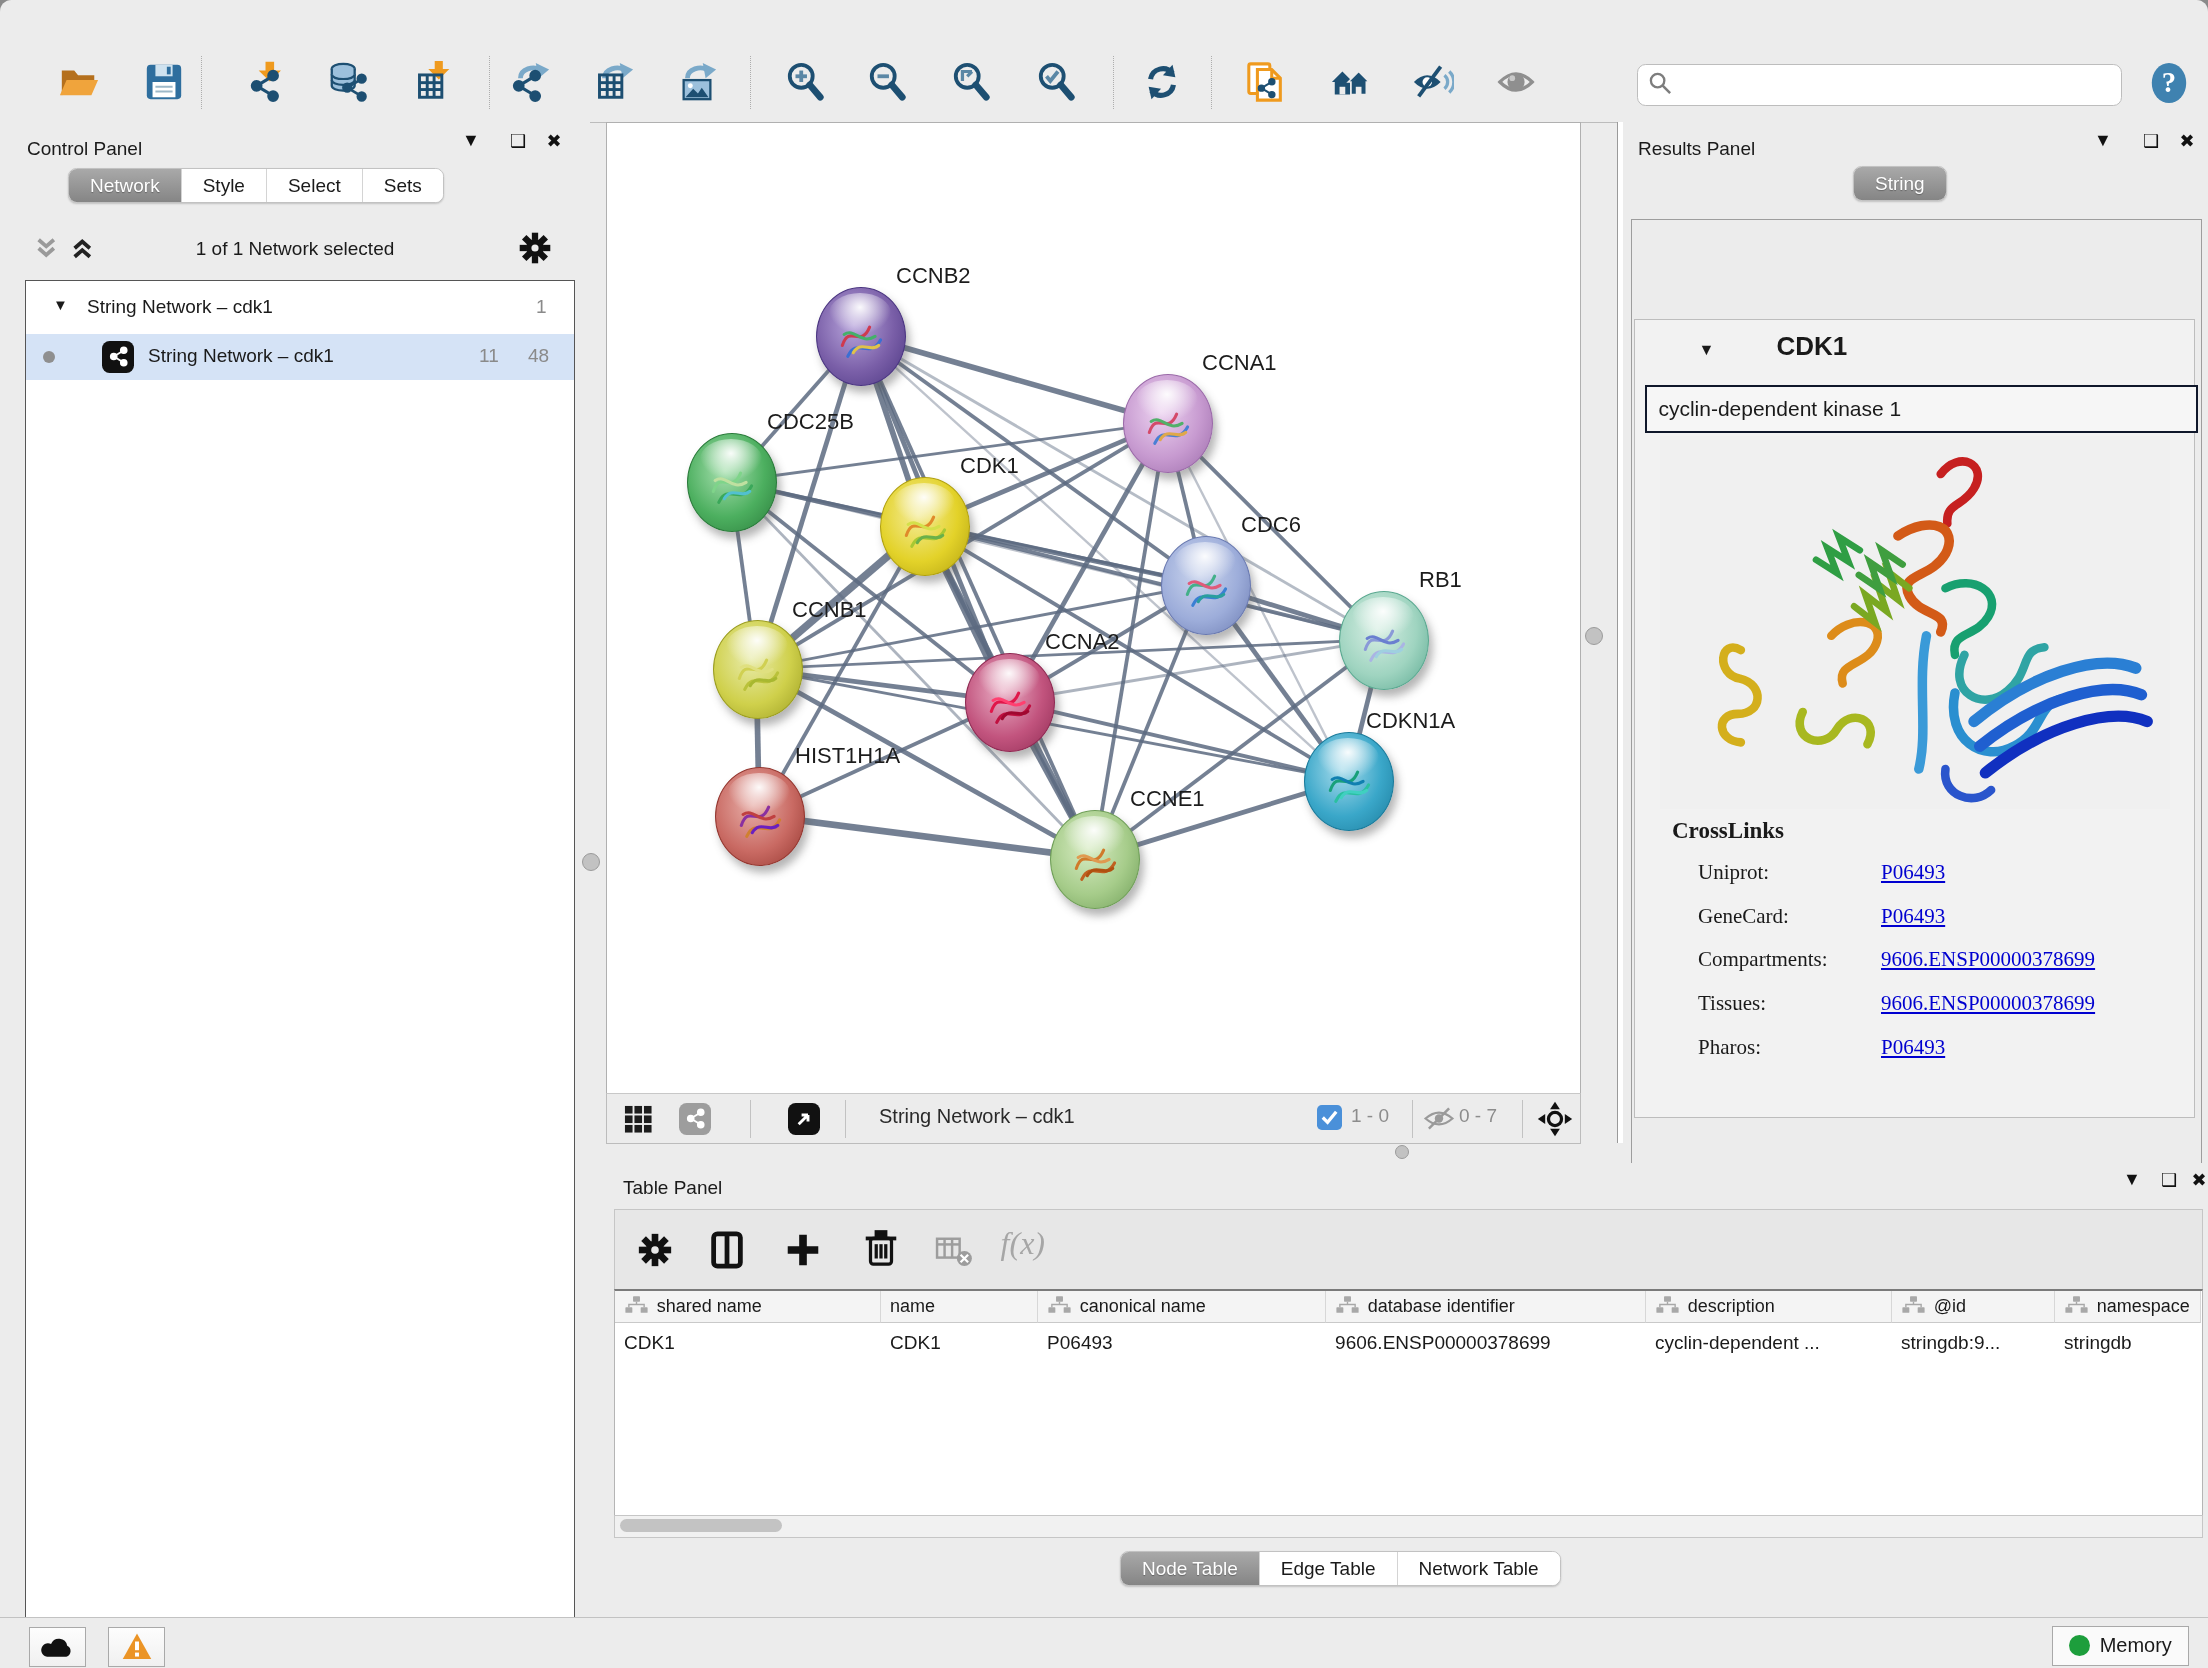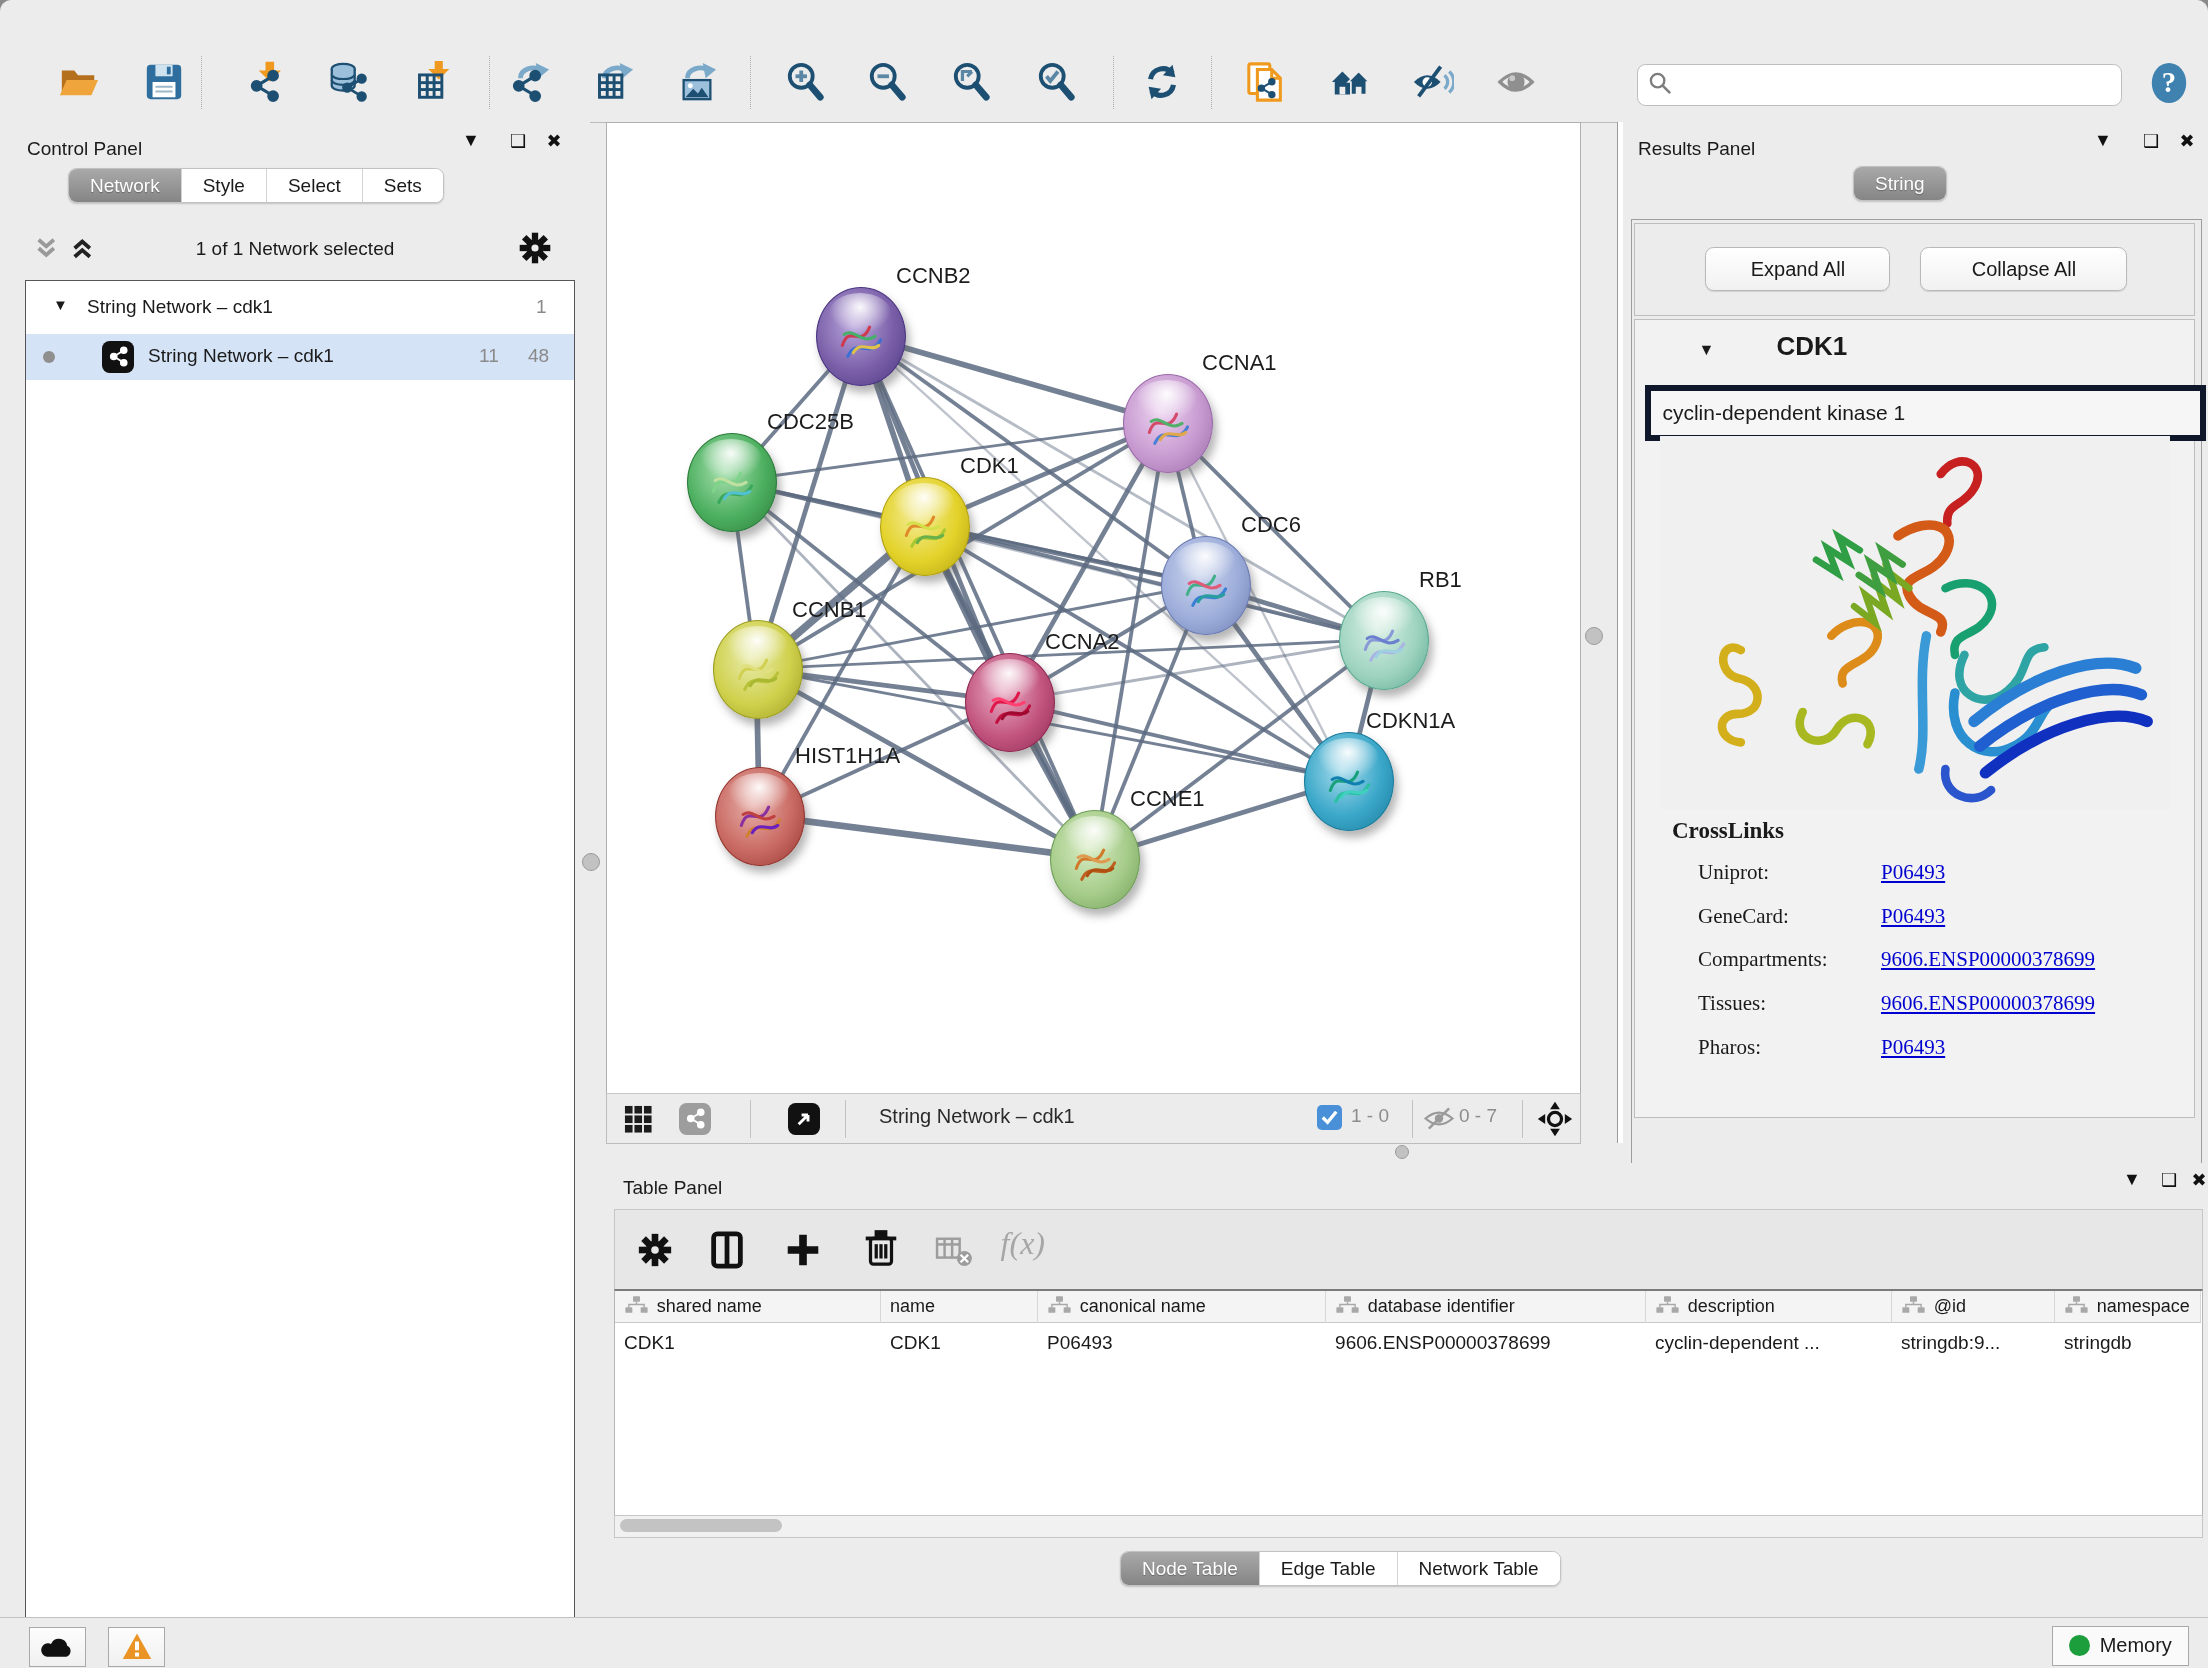--- a/index.html
+++ b/index.html
@@ -49,21 +49,21 @@
   .ns-sep{top:5.7px;height:38px;border-left:1px solid #c2c2c2;position:absolute;}
   .ns-txt{position:absolute;top:11.4px;font-size:19px;color:#8c8c8c;}
   
   .split-dot{width:16px;height:16px;border-radius:50%;background:#c2c2c2;border:1px solid #9b9b9b;}
   #vsplit-right{left:1617px;top:122px;width:4.8px;height:1021px;border-left:1.9px solid #9a9a9a;border-right:1.9px solid #9a9a9a;background:#fff;}
   
   #results-panel{left:1623px;top:122px;width:586px;height:1041px;background:#ececec;}
   #rp-outer{left:7.6px;top:97px;width:569px;height:974px;border:1.9px solid #9d9d9d;background:#ececec;}
   #rp-buttons{left:2.9px;top:2.9px;width:559px;height:91px;border:1px solid #bdbdbd;}
   #rp-section{left:2.9px;top:99px;width:559px;height:797px;border:1px solid #bdbdbd;background:#f2f2f2;}
-  #rp-desc{left:9.5px;top:65px;width:538px;height:44px;border:6px solid #0f172a;background:#f6f6f6;font-size:21px;
+  #rp-desc{left:9.5px;top:65px;width:538px;height:44px;border:2px solid #0f172a;background:#f6f6f6;font-size:21px;
            display:flex;align-items:center;padding-left:11.4px;}
   #rp-protein{left:25px;top:116px;width:510px;height:373px;background:#f0f0f0;}
   #rp-cross{left:9.5px;top:498px;width:538px;height:285px;font-family:"Liberation Serif",serif;}
   .cl-row{position:absolute;font-size:21px;}
   .cl-val{color:#0000d0;text-decoration:underline;}
   
   #table-panel{left:606px;top:1163px;width:1603px;height:454px;background:#ececec;}
   #tp-toolbar{left:7.6px;top:46px;width:1587px;height:80px;background:#e7e7e7;border:1px solid #c6c6c6;}
   #tp-table{left:7.6px;top:126px;width:1587px;height:226px;background:#fff;border:1px solid #b5b5b5;border-top:2.9px solid #7a7a7a;overflow:hidden;}
   .th{position:absolute;top:0;height:32px;background:#f4f4f4;border-right:1px solid #d7d7d7;border-bottom:1px solid #c9c9c9;
@@ -590,24 +590,20 @@
 
   <div id="results-panel" class="abs">
     <div class="abs panel-title" style="left:15px;top:7.6px">Results Panel</div>
     <div class="abs panel-ctl" style="left:464px;top:7.6px">▼</div>
     <div class="abs panel-ctl" style="left:512px;top:7.6px">❑</div>
     <div class="abs panel-ctl" style="left:548px;top:7.6px">✖</div>
     <div class="abs seg" style="left:230px;top:44px">
       <div class="sg sel">String</div>
     </div>
     <div id="rp-outer" class="abs">
-      <div id="rp-buttons" class="abs">
-        <div class="btn abs" style="left:70px;top:23px;width:183px;height:42px;line-height:42px">Expand All</div>
-        <div class="btn abs" style="left:285px;top:23px;width:205px;height:42px;line-height:42px">Collapse All</div>
-      </div>
       <div id="rp-section" class="abs">
         <span class="abs" style="left:63px;top:21px;font-size:16px">▼</span>
         <span class="abs" style="left:141px;top:11.4px;font-size:26px;font-weight:bold">CDK1</span>
         <div id="rp-desc" class="abs">cyclin-dependent kinase 1</div>
         <div id="rp-protein" class="abs">
           <svg width="510" height="373" viewBox="0 0 536 392">
             <g fill="none" stroke-linecap="round">
               <path d="M295 40 C315 14 345 30 330 55 C318 75 300 70 302 92" stroke="#c62020" stroke-width="9"></path>
               <path d="M250 105 C285 82 315 96 300 124 C285 150 250 144 262 168 C274 190 305 184 295 206" stroke="#d35a17" stroke-width="10"></path>
               <path d="M180 210 C200 188 235 192 228 216 C220 242 185 237 192 260" stroke="#dd8c1a" stroke-width="9"></path>

